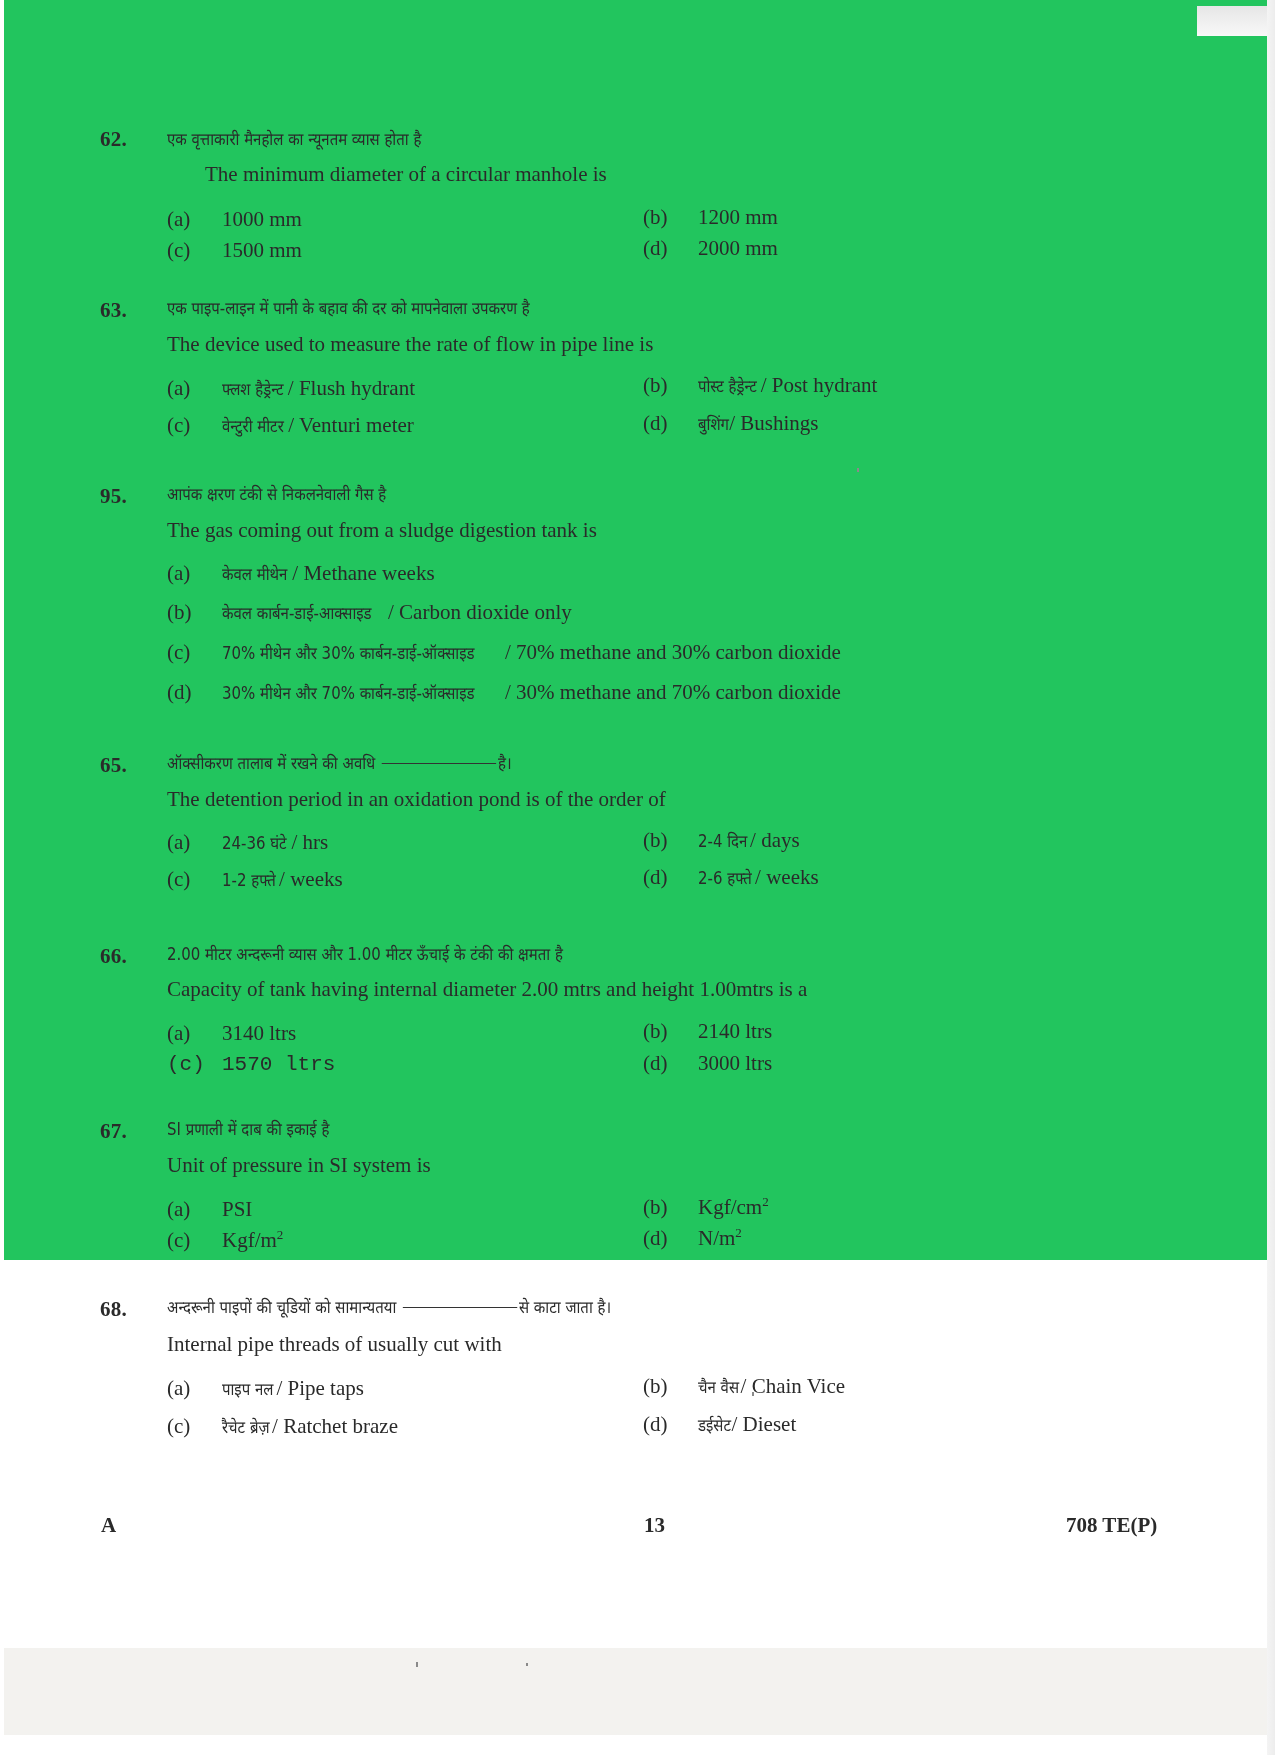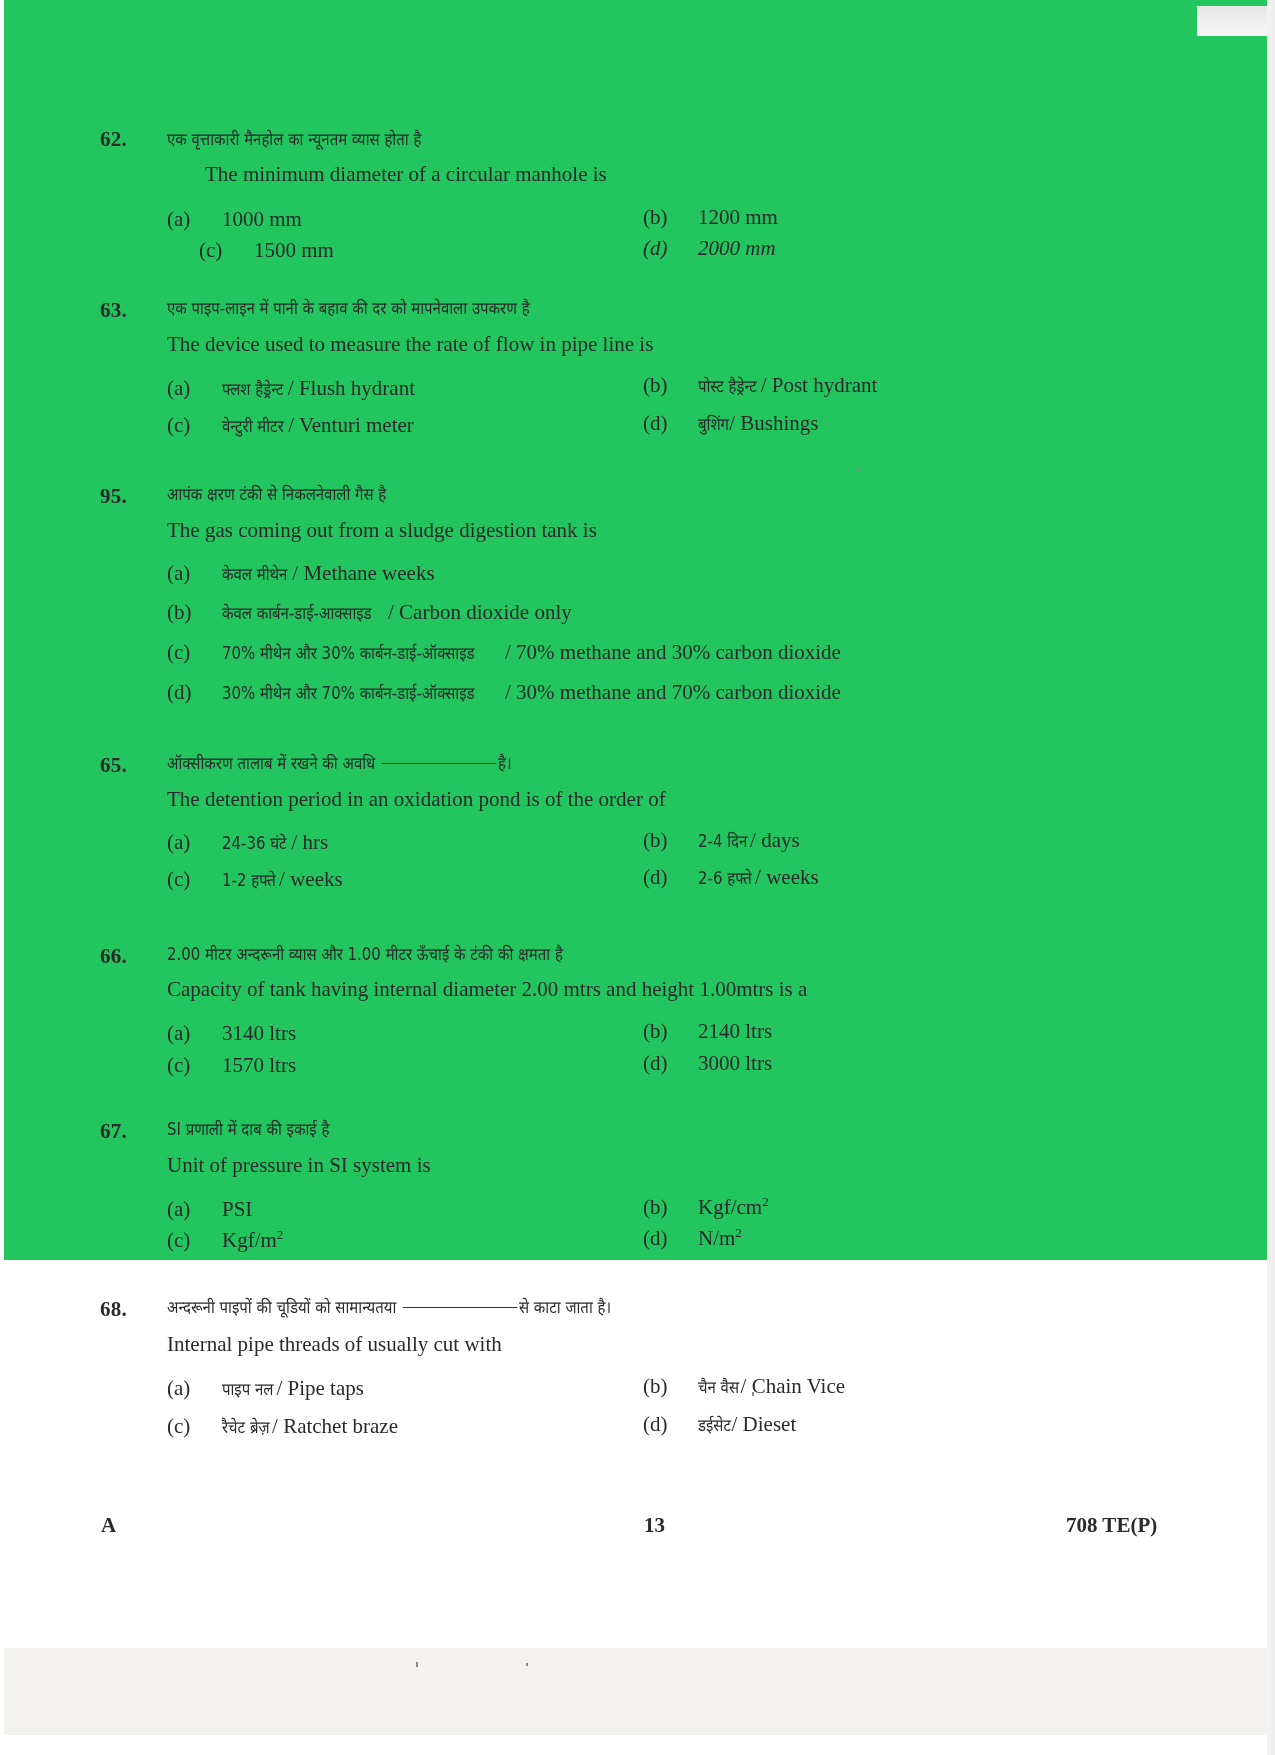--- a/index.html
+++ b/index.html
@@ -126,24 +126,24 @@
   <div class="question" style="top:125px;">
     <span class="q-num" style="top:2px;">62.</span>
     <span class="q-hindi" style="top:2px;">एक वृत्ताकारी मैनहोल का न्यूनतम व्यास होता है</span>
     <span class="q-english" style="top:37px;margin-left:38px;">The minimum diameter of a circular manhole is</span>
     <div class="opt col-a" style="top:82px;">
       <span class="opt-letter">(a)</span><span class="opt-text">1000 mm</span>
     </div>
     <div class="opt col-b" style="top:80px;">
       <span class="opt-letter">(b)</span><span class="opt-text">1200 mm</span>
     </div>
-    <div class="opt col-a" style="top:113px;margin-left:32px;">
+    <div class="opt col-a" style="top:113px;">
       <span class="opt-letter">(c)</span><span class="opt-text">1500 mm</span>
     </div>
-    <div class="opt col-b" style="top:111px;font-style:italic;">
+    <div class="opt col-b" style="top:111px;">
       <span class="opt-letter">(d)</span><span class="opt-text">2000 mm</span>
     </div>
   </div>
 
   <div class="question" style="top:296px;">
     <span class="q-num" style="top:2px;">63.</span>
     <span class="q-hindi" style="top:0px;">एक पाइप-लाइन में पानी के बहाव की दर को मापनेवाला उपकरण है</span>
     <span class="q-english" style="top:36px;">The device used to measure the rate of flow in pipe line is</span>
     <div class="opt col-a" style="top:80px;">
       <span class="opt-letter">(a)</span><span class="opt-hi">फ्लश हैड्रेन्ट</span><span class="opt-text"> / Flush hydrant</span>
@@ -198,21 +198,21 @@
   <div class="question" style="top:942px;">
     <span class="q-num" style="top:2px;">66.</span>
     <span class="q-hindi" style="top:0px;">2.00 मीटर अन्दरूनी व्यास और 1.00 मीटर ऊँचाई के टंकी की क्षमता है</span>
     <span class="q-english" style="top:35px;">Capacity of tank having internal diameter 2.00 mtrs and height 1.00mtrs is a</span>
     <div class="opt col-a" style="top:79px;">
       <span class="opt-letter">(a)</span><span class="opt-text">3140 ltrs</span>
     </div>
     <div class="opt col-b" style="top:77px;">
       <span class="opt-letter">(b)</span><span class="opt-text">2140 ltrs</span>
     </div>
-    <div class="opt col-a" style="top:111px;">
+    <div class="opt col-a" style="top:111px;font-family:Liberation Mono, monospace;">
       <span class="opt-letter">(c)</span><span class="opt-text">1570 ltrs</span>
     </div>
     <div class="opt col-b" style="top:109px;">
       <span class="opt-letter">(d)</span><span class="opt-text">3000 ltrs</span>
     </div>
   </div>
 
   <div class="question" style="top:1117px;">
     <span class="q-num" style="top:2px;">67.</span>
     <span class="q-hindi" style="top:0px;">SI प्रणाली में दाब की इकाई है</span>

